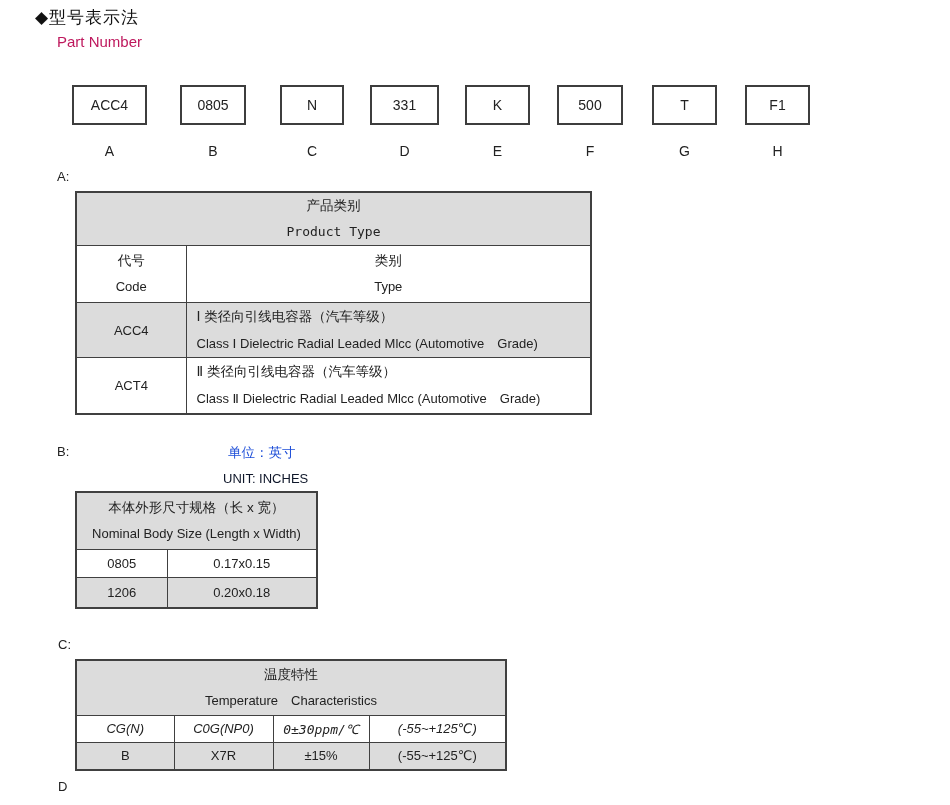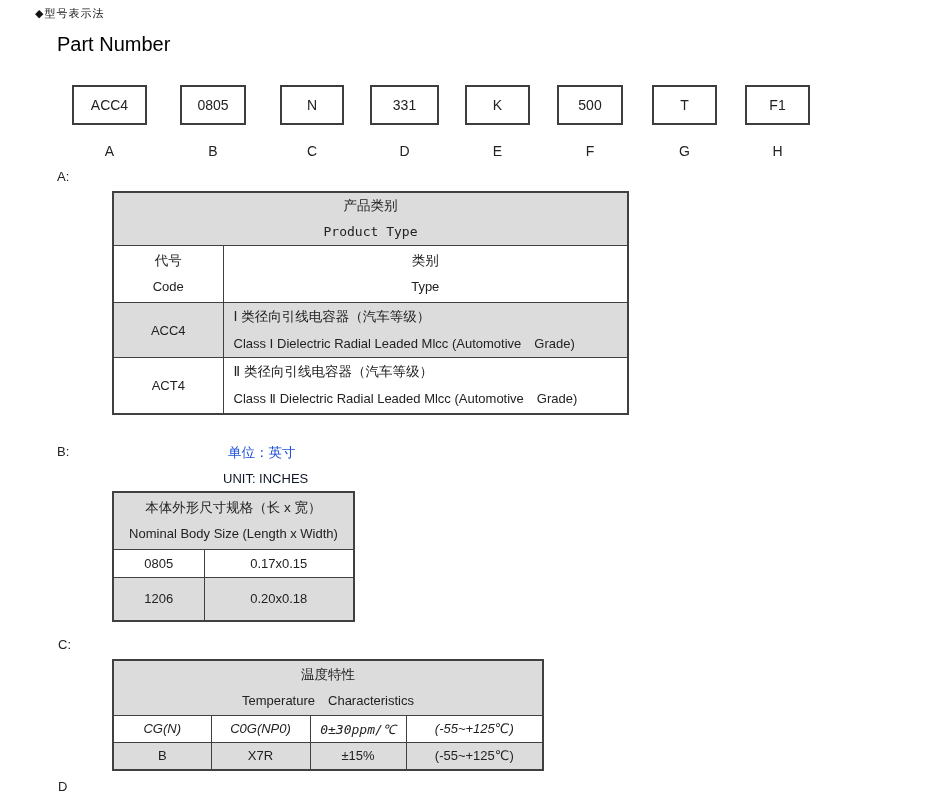--- a/index.html
+++ b/index.html
@@ -8,41 +8,41 @@
   #page {
     position: relative;
     width: 950px;
     height: 805px;
     background: #ffffff;
     overflow: hidden;
   }
   .abs { position: absolute; }
 
   
-  .title-cn { left: 35px; top: 6px; font-size: 11px; letter-spacing: 1px; color: #111; }
-  .title-en { left: 57px; top: 33px; font-size: 20px; color: #000000; }
+  .title-cn { left: 35px; top: 6px; font-size: 17px; letter-spacing: 1px; color: #111; }
+  .title-en { left: 57px; top: 33px; font-size: 15px; color: #be185d; }
 
   
   .pn-col { top: 85px; text-align: center; }
   .pn-box {
     height: 40px;
     border: 2px solid #3d3d3d;
     background: #fff;
     display: flex;
     align-items: center;
     justify-content: center;
     font-size: 14px;
     color: #222;
   }
   .pn-letter { margin-top: 18px; font-size: 14px; color: #222; }
 
   .sec-label { font-size: 13px; color: #222; }
 
   
-  table { border-collapse: collapse; table-layout: fixed; margin-left: 37px; }
+  table { border-collapse: collapse; table-layout: fixed; }
   table.dtable { border: 2px solid #404040; }
   .dtable td {
     border: 1px solid #404040;
     text-align: center;
     vertical-align: middle;
     font-size: 13px;
     color: #222;
     background: #ffffff;
   }
   .dtable td.gray { background: #dcdcdc; }
@@ -153,21 +153,21 @@
         <tr style="height:57px;">
       <td colspan="2" class="gray two-line">
         <div class="cn">本体外形尺寸规格（长 x 宽）</div>
         <div class="en">Nominal Body Size (Length x Width)</div>
       </td>
     </tr>
     <tr style="height:28px;">
       <td>0805</td>
       <td>0.17x0.15</td>
     </tr>
-    <tr style="height:44px;">
+    <tr style="height:31px;">
       <td class="gray">1206</td>
       <td class="gray">0.20x0.18</td>
     </tr>
   </tbody>
     </table>
 
   <div class="abs sec-label" style="left:58px; top:637px;">C:</div>
 
   <table class="abs dtable" style="left:75px; top:659px; width:430px;">
     <colgroup>

